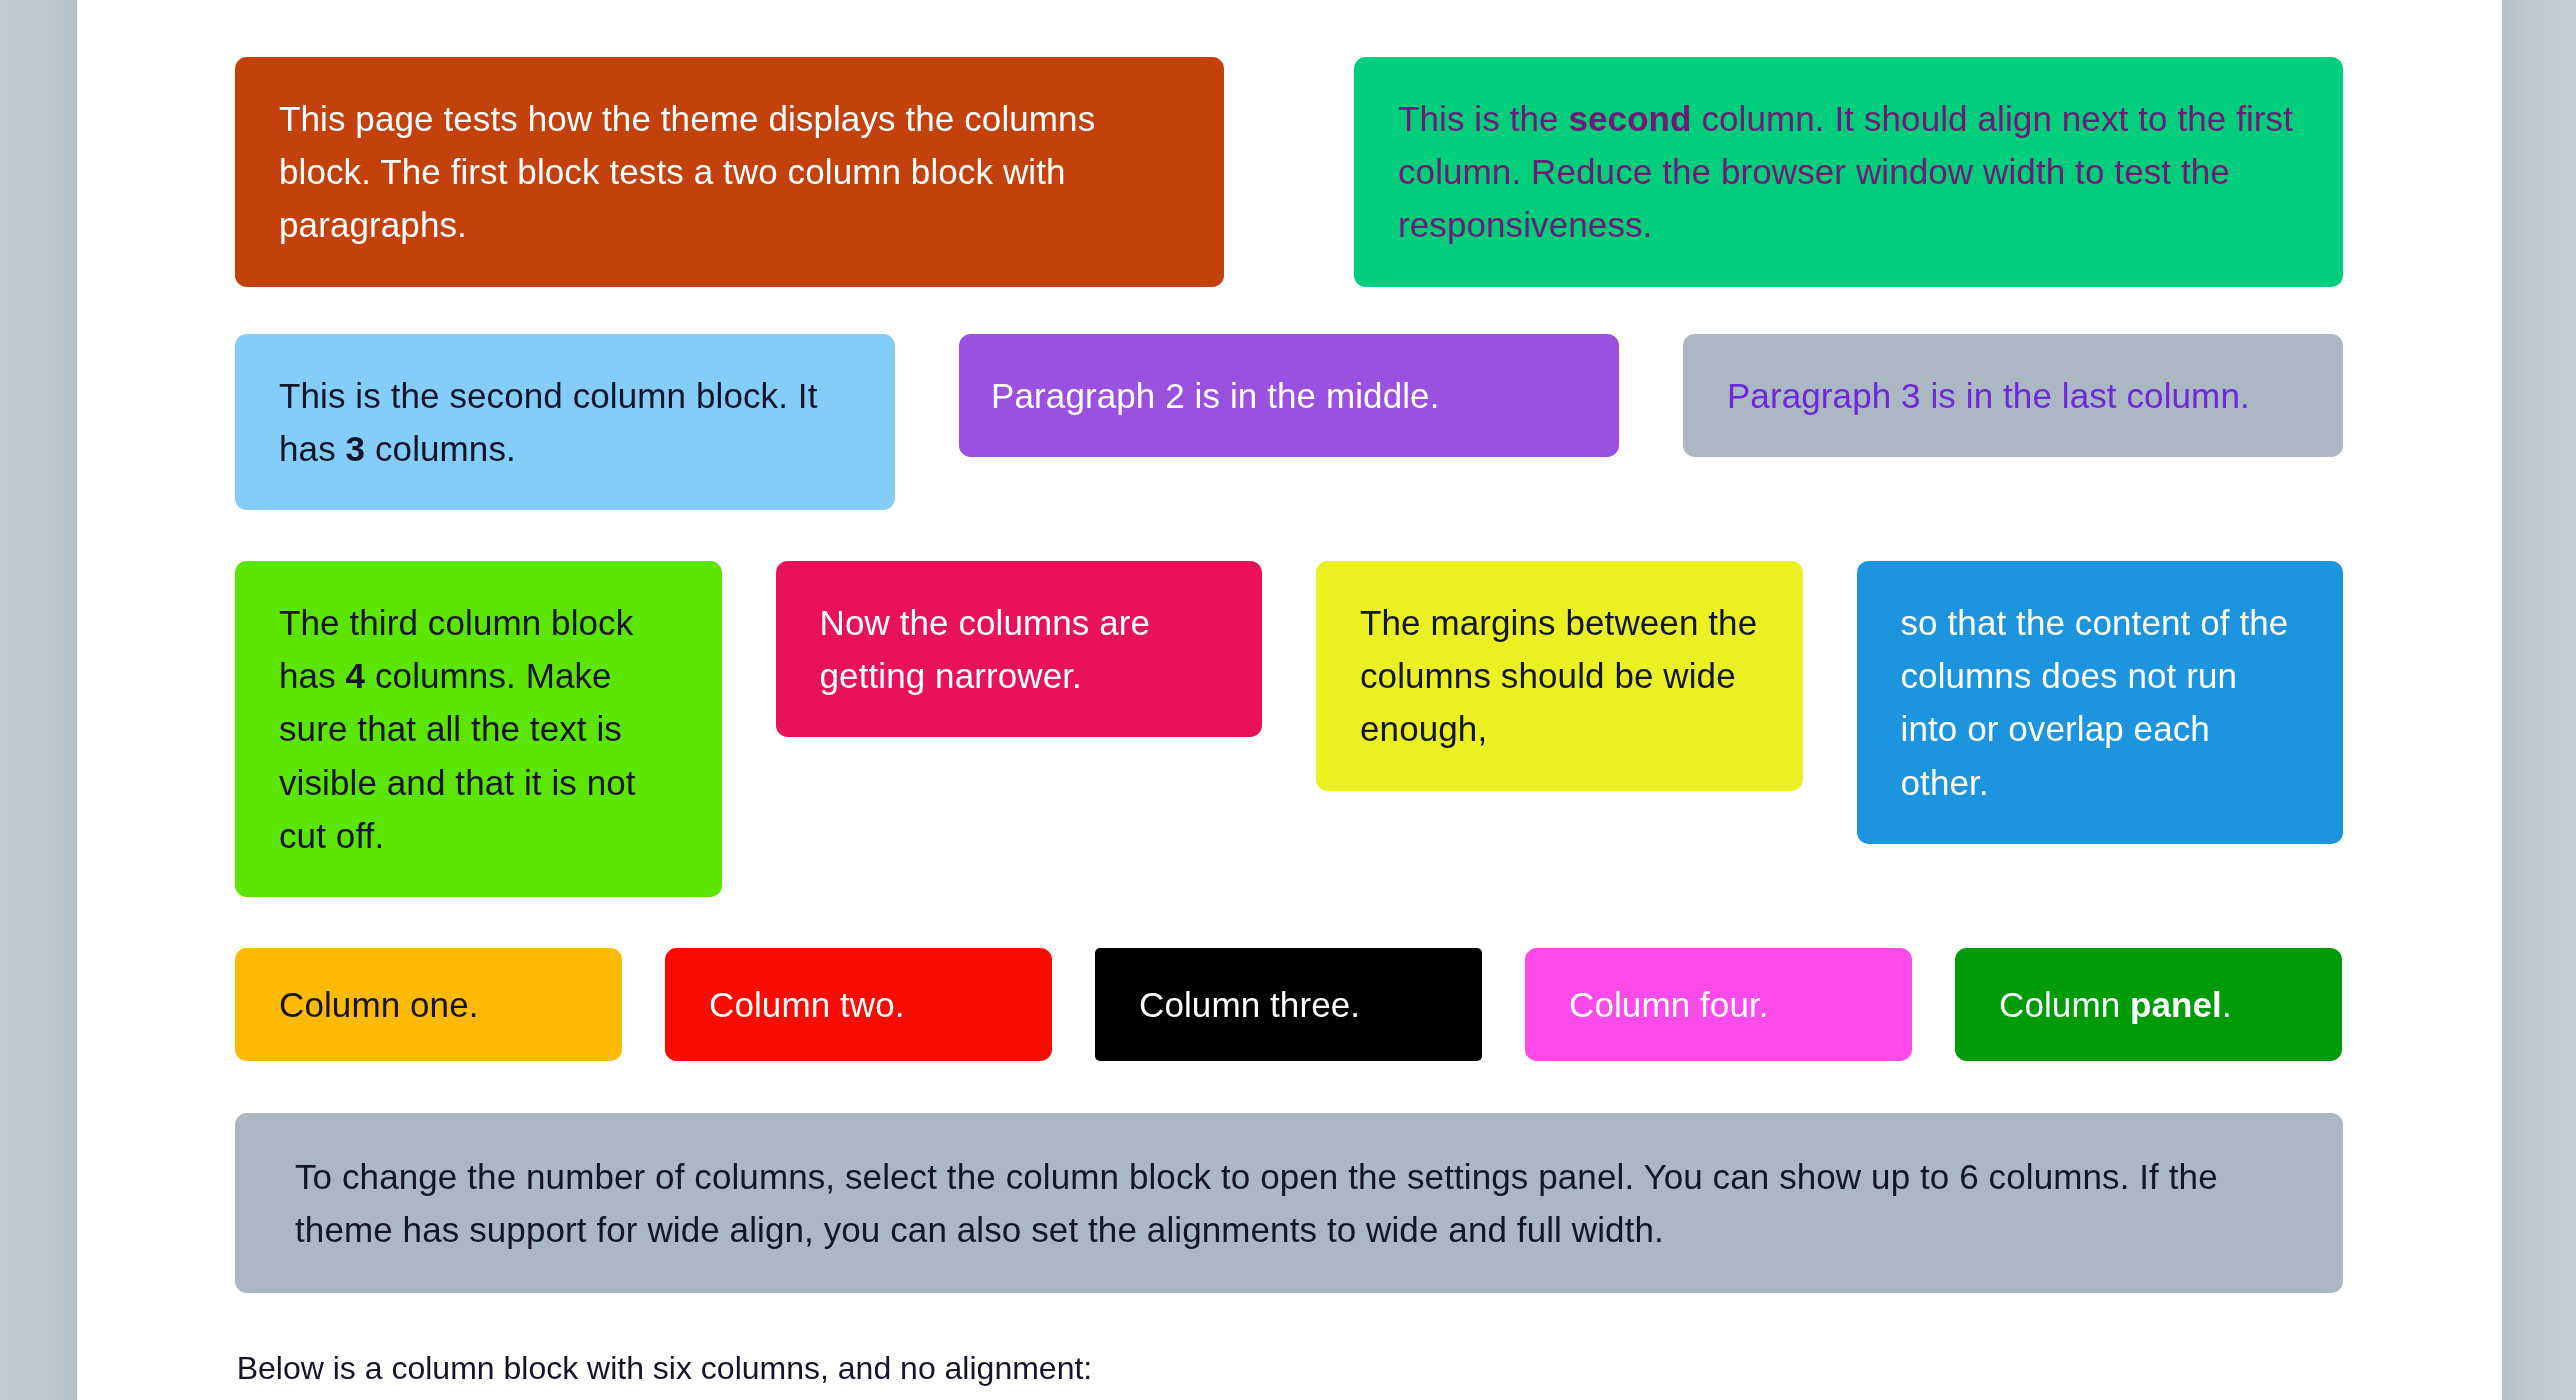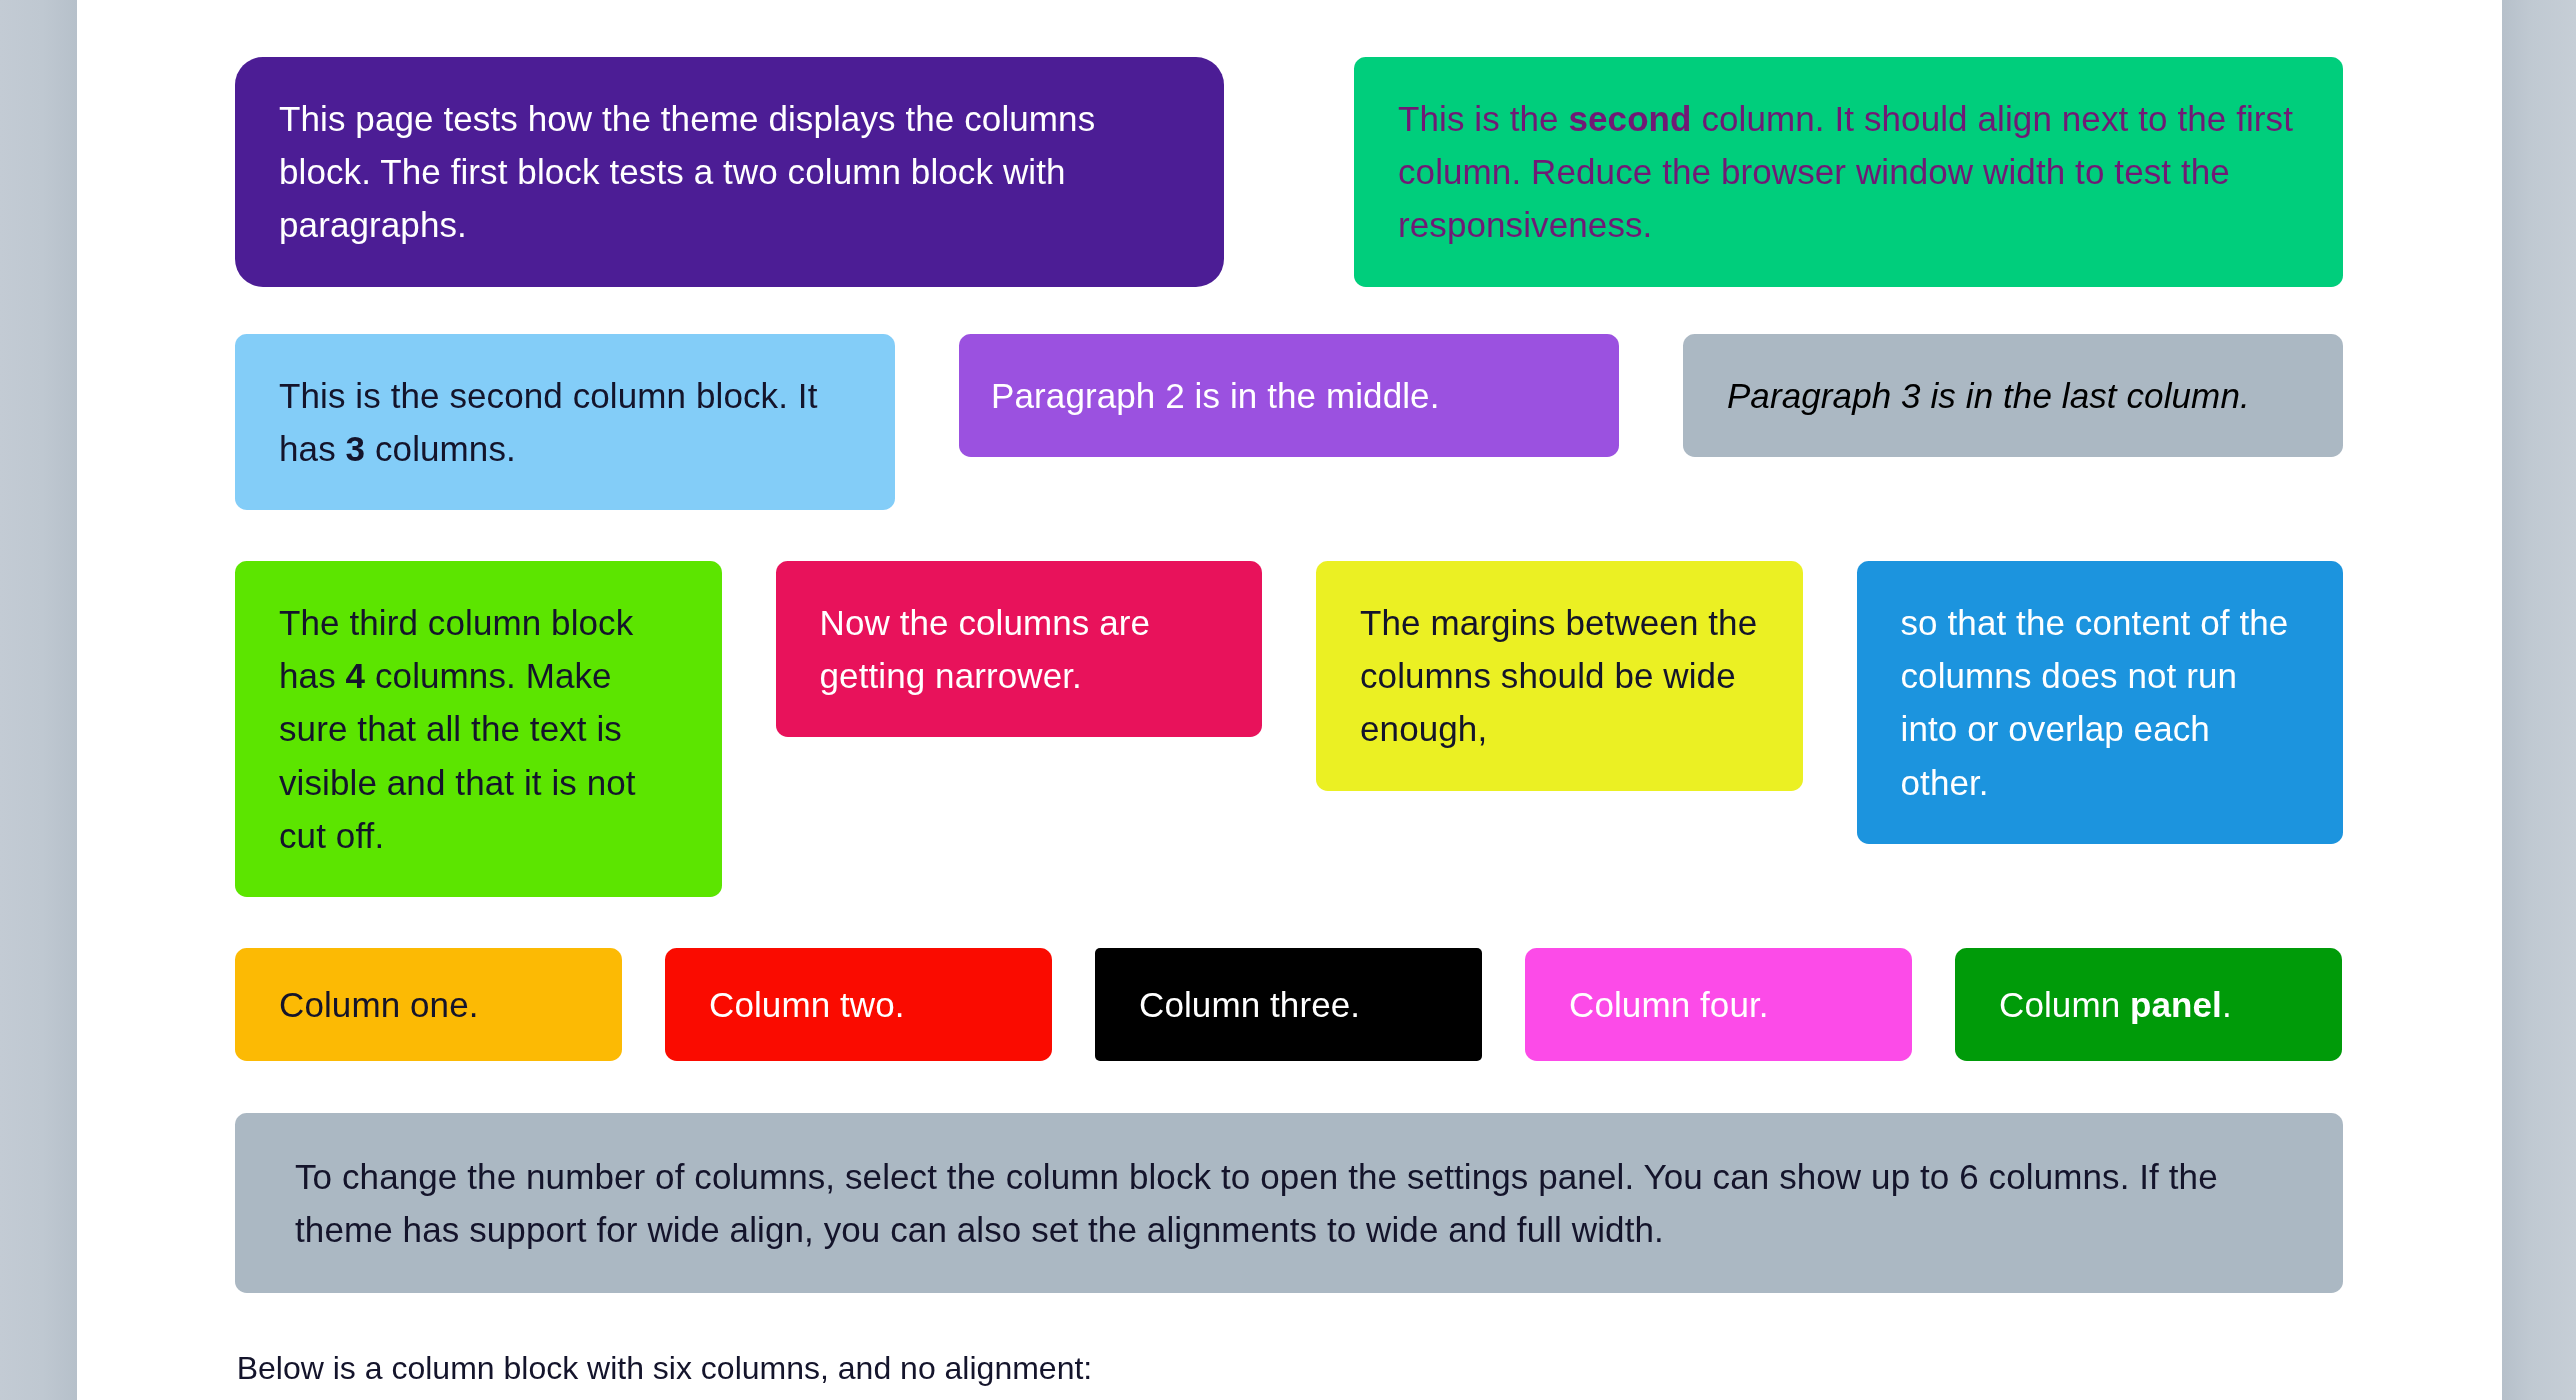--- a/index.html
+++ b/index.html
@@ -95,39 +95,39 @@
 
 <div class="viewport">
 
   <div class="edge-band left"></div>
   <div class="edge-band right"></div>
 
   <div class="page">
     <div class="content">
 
       <div class="cols row-two">
-        <div class="col" style="background: #4c1d95; color: rgb(255, 255, 255); border-radius: 28px;">
+        <div class="col" style="background: #c2410c; color: rgb(255, 255, 255);">
             <p>This page tests how the theme displays the columns block. The first block tests a two column block with paragraphs.</p>
           </div>
         <div class="spacer"></div>
         <div class="col" style="background: rgb(0, 206, 124); color: #701a75;">
             <p>This is the <b>second</b> column. It should align next to the first column. Reduce the browser window width to test the responsiveness.</p>
           </div>
       </div>
 
       <div class="cols row-three">
         <div class="col" style="background: rgb(131, 205, 248); color: rgb(20, 20, 43);">
             <p>This is the second column block. It has <b>3</b> columns.</p>
           </div>
         <div class="spacer"></div>
         <div class="col" style="background: rgb(155, 81, 224); color: rgb(255, 255, 255); padding-left: 32px;">
             <p>Paragraph 2 is in the middle.</p>
           </div>
         <div class="spacer"></div>
-        <div class="col" style="background: rgb(171, 184, 195); color: #000000; font-style: italic;">
+        <div class="col" style="background: rgb(171, 184, 195); color: #6d28d9;">
             <p>Paragraph 3 is in the last column.</p>
           </div>
       </div>
 
       <div class="cols row-four">
         <div class="col" style="background: rgb(92, 229, 0); color: rgb(20, 20, 43);">
             <p>The third column block has <b>4</b> columns. Make sure that all the text is visible and that it is not cut off.</p>
           </div>
         <div class="spacer"></div>
         <div class="col" style="background: rgb(232, 18, 91); color: rgb(255, 255, 255);">

